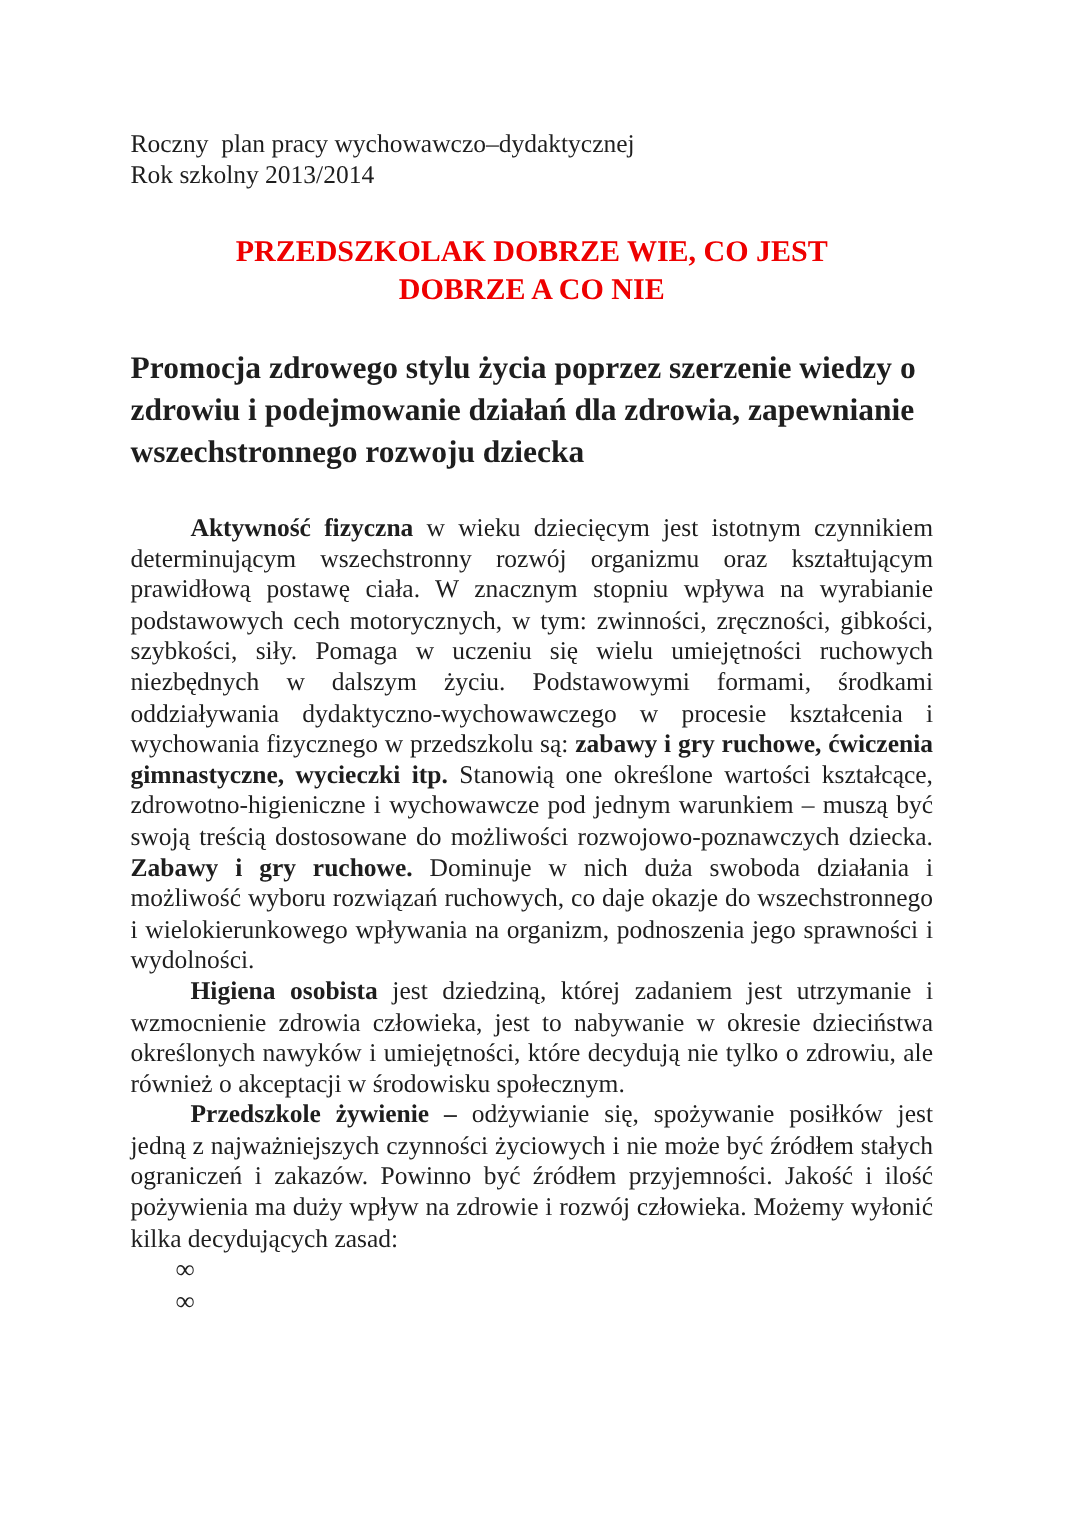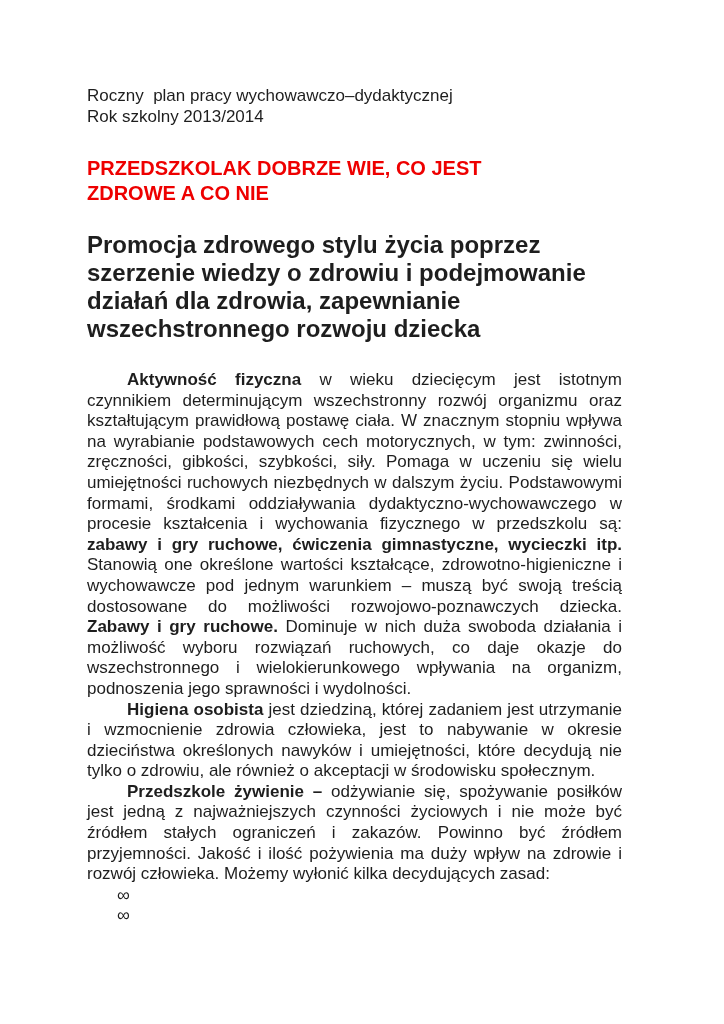--- a/index.html
+++ b/index.html
@@ -8,42 +8,43 @@
     background: #ffffff;
   }
   .page {
     position: relative;
     width: 724px;
     height: 1024px;
     margin: 0 auto;
     background: #ffffff;
     box-sizing: border-box;
     padding: 86px 102px 0 87px;
-    font-family: Liberation Sans, sans-serif;
+    font-family: Liberation Serif, serif;
     color: #1e1e1e;
     overflow: hidden;
   }
   .doc-header {
     font-size: 17px;
     line-height: 20.5px;
   }
   .doc-header .hline {
     white-space: pre-wrap;
   }
   .doc-title {
     margin-top: 29px;
+    text-align: center;
     color: #ee0000;
     font-weight: bold;
     font-size: 20px;
     line-height: 25px;
   }
   .doc-subtitle {
     margin-top: 25px;
     font-weight: bold;
-    font-size: 24px;
+    font-size: 21px;
     line-height: 28px;
     text-align: left;
   }
   .para {
     margin: 0;
     font-size: 17px;
     line-height: 20.6px;
     text-align: justify;
   }
   .para .b {
@@ -89,21 +90,21 @@
 
 <div class="page">
 
   <div class="doc-header">
     <div class="hline">Roczny  plan pracy wychowawczo–dydaktycznej</div>
     <div class="hline">Rok szkolny 2013/2014</div>
   </div>
 
   <div class="doc-title">
     <div>PRZEDSZKOLAK DOBRZE WIE, CO JEST</div>
-    <div>ZDROWE A CO NIE</div>
+    <div>DOBRZE A CO NIE</div>
   </div>
 
   <div class="doc-subtitle">Promocja zdrowego stylu życia poprzez szerzenie wiedzy o zdrowiu i podejmowanie działań dla zdrowia, zapewnianie wszechstronnego rozwoju dziecka</div>
 
 
   <p class="para indent para-aktywnosc"><span class="b">Aktywność fizyczna</span><span> w wieku dziecięcym jest istotnym czynnikiem determinującym wszechstronny rozwój organizmu oraz kształtującym prawidłową postawę ciała. W znacznym stopniu wpływa na wyrabianie podstawowych cech motorycznych, w tym: zwinności, zręczności, gibkości, szybkości, siły. Pomaga w uczeniu się wielu umiejętności ruchowych niezbędnych w dalszym życiu. Podstawowymi formami, środkami oddziaływania dydaktyczno-wychowawczego w procesie kształcenia i wychowania fizycznego w przedszkolu są: </span><span class="b">zabawy i gry ruchowe, ćwiczenia gimnastyczne, wycieczki itp.</span><span> Stanowią one określone wartości kształcące, zdrowotno-higieniczne i wychowawcze pod jednym warunkiem – muszą być swoją treścią dostosowane do możliwości rozwojowo-poznawczych dziecka. </span><span class="b">Zabawy i gry ruchowe.</span><span> Dominuje w nich duża swoboda działania i możliwość wyboru rozwiązań ruchowych, co daje okazje do wszechstronnego i wielokierunkowego wpływania na organizm, podnoszenia jego sprawności i wydolności.</span></p>
 
   <p class="para indent para-higiena"><span class="b">Higiena osobista</span><span> jest dziedziną, której zadaniem jest utrzymanie i wzmocnienie zdrowia człowieka, jest to nabywanie w okresie dzieciństwa określonych nawyków i umiejętności, które decydują nie tylko o zdrowiu, ale również o akceptacji w środowisku społecznym.</span></p>
 
   <p class="para indent para-racjonalne"><span class="b">Przedszkole żywienie –</span><span> odżywianie się, spożywanie posiłków jest jedną z najważniejszych czynności życiowych i nie może być źródłem stałych ograniczeń i zakazów. Powinno być źródłem przyjemności. Jakość i ilość pożywienia ma duży wpływ na zdrowie i rozwój człowieka. Możemy wyłonić kilka decydujących zasad:</span></p>

